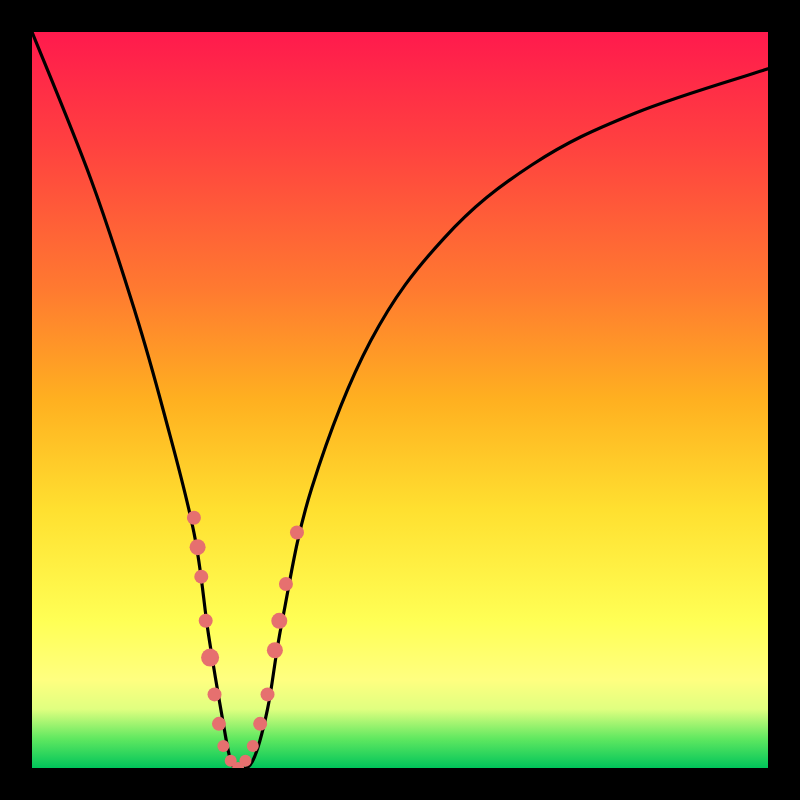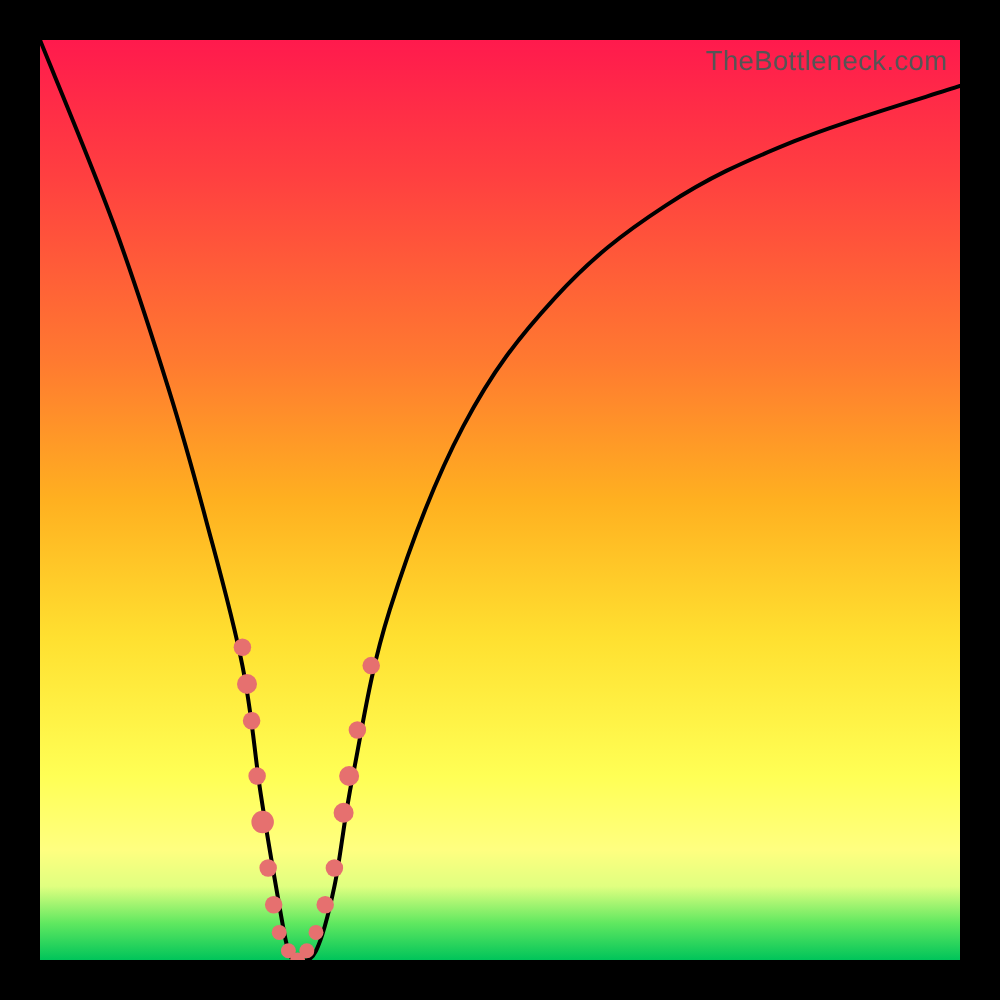--- a/index.html
+++ b/index.html
@@ -47,21 +47,20 @@
     top: 0;
     width: 736px;
     height: 736px;
     overflow: visible;
   }
 </style>
 </head>
 <body>
 
 <div class="chart-frame">
-  <div class="watermark">TheBottleneck.com</div>
 
   <svg class="curve" viewBox="0 0 736 736" preserveAspectRatio="none">
     <path id="curve-path" fill="none" stroke="#000" stroke-width="3.2" stroke-linecap="round" d="M 0,0 C 10.5984,26.495999999999988 40.332800000000006,96.85759999999993 58.88,147.19999999999993 C 77.4272,197.54239999999993 89.792,237.2864 103.04,279.68 C 116.28800000000001,322.0736 121.88159999999999,342.976 132.48,382.72 C 143.0784,422.46400000000006 153.97119999999998,460.73600000000005 161.92,500.48 C 169.8688,540.224 171.34079999999997,569.0752 176.64,603.52 C 181.9392,637.9648 187.3856,669.3184 191.36,691.84 C 195.33440000000002,714.3616000000001 196.07040000000003,720.6912 198.72000000000003,728.64 C 201.36960000000002,736.5888 202.1056,736 206.08,736 C 210.05440000000002,736 215.50079999999997,739.2384 220.79999999999998,728.64 C 226.0992,718.0416 230.2208,702.2912 235.52,677.12 C 240.81920000000002,651.9488 242.2912,628.544 250.24,588.8 C 258.1888,549.0559999999999 263.7824,506.6624 279.68,456.32 C 295.5776,405.9776 314.7136,354.1632 338.56,309.12 C 362.4064,264.0768 383.0144,237.87520000000004 412.16,206.08000000000004 C 441.3056,174.28480000000005 466.03520000000003,155.00160000000002 500.48,132.48000000000002 C 534.9248,109.95840000000001 561.1264,98.18240000000003 603.52,80.96000000000004 C 645.9136,63.73760000000004 712.1536,44.74880000000006 736,36.80000000000007"></path>
     <g id="marker-group">
         <circle cx="161.92" cy="485.76" r="7" fill="#e6706f"></circle>
         <circle cx="165.6" cy="515.2" r="8" fill="#e6706f"></circle>
         <circle cx="169.28" cy="544.64" r="7" fill="#e6706f"></circle>
         <circle cx="173.696" cy="588.8" r="7" fill="#e6706f"></circle>
         <circle cx="178.112" cy="625.6" r="9" fill="#e6706f"></circle>
         <circle cx="182.528" cy="662.4" r="7" fill="#e6706f"></circle>

